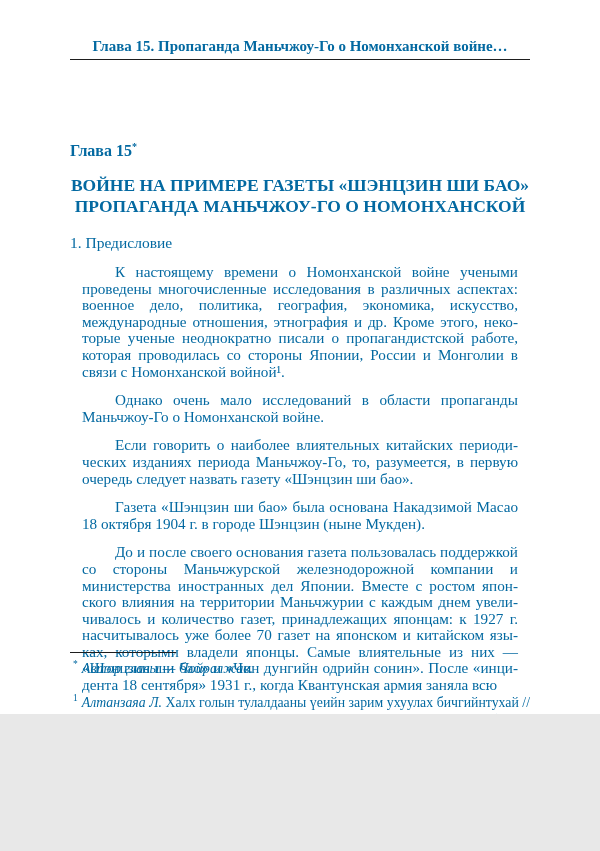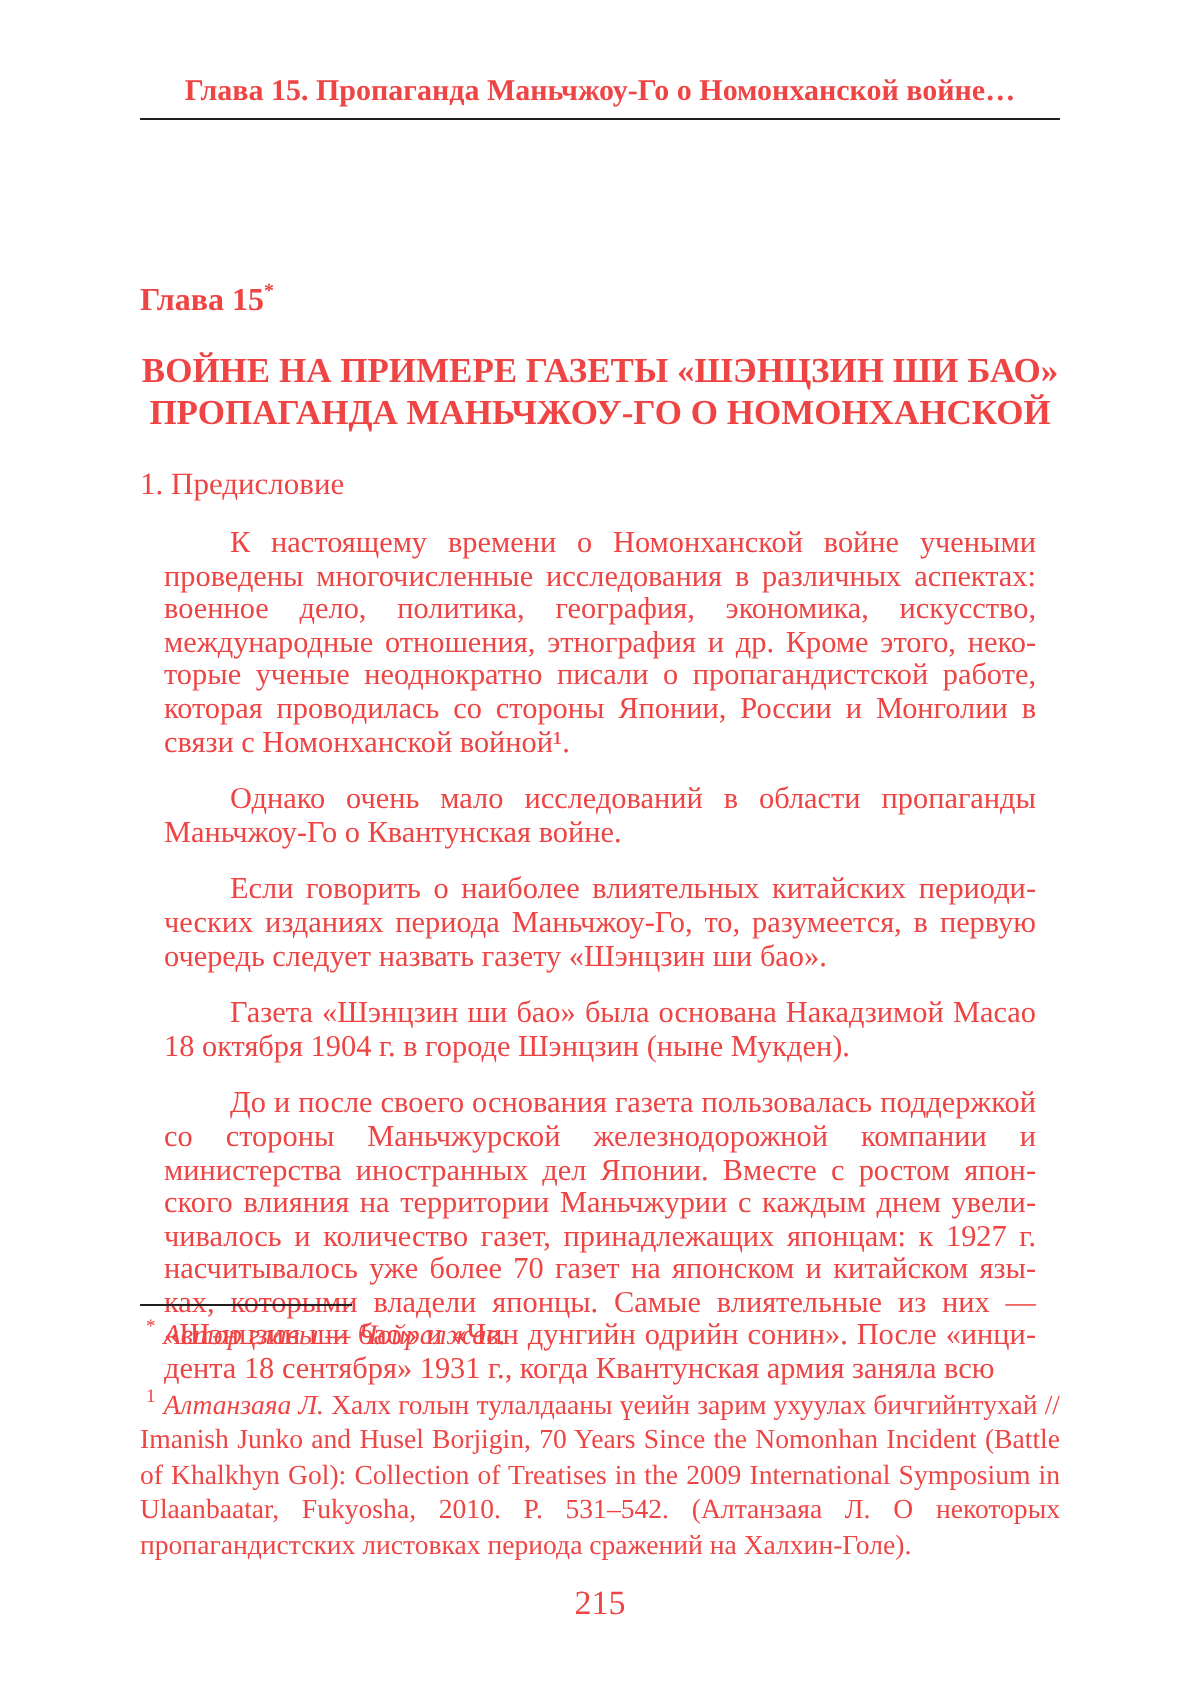--- a/index.html
+++ b/index.html
@@ -1,22 +1,22 @@
 <!DOCTYPE html>
 <html lang="ru"><head>
 <meta charset="utf-8">
 <style>
   html, body { margin: 0; padding: 0; background: #e8e8e8; }
   .page {
     position: relative;
     width: 600px;
-    height: 851px;
+    height: 714px;
     margin: 0 auto;
     background: #ffffff;
-    color: #ef4444;
+    color: #0369a1;
     font-family: "Liberation Serif", "DejaVu Serif", serif;
     overflow: hidden;
   }
   .content {
     position: absolute;
     left: 70px;
     top: 0;
     width: 460px;
   }
   .running-header {
@@ -108,21 +108,21 @@
 
     <div class="article-title">
       <div>ВОЙНЕ НА ПРИМЕРЕ ГАЗЕТЫ «ШЭНЦЗИН ШИ БАО»</div>
       <div>ПРОПАГАНДА МАНЬЧЖОУ-ГО О НОМОНХАНСКОЙ</div>
     </div>
 
     <div class="section-heading">1. Предисловие</div>
 
     <div class="body-text">
       <p>К настоящему времени о Номонханской войне учеными проведены многочисленные исследования в различных аспек­тах: военное дело, политика, география, экономика, искусство, международные отношения, этнография и др. Кроме этого, неко­торые ученые неоднократно писали о пропагандистской работе, которая проводилась со стороны Японии, России и Монголии в связи с Номонханской войной¹.</p>
-      <p>Однако очень мало исследований в области пропаганды Маньчжоу-Го о Квантунская войне.</p>
+      <p>Однако очень мало исследований в области пропаганды Маньчжоу-Го о Номонханской войне.</p>
       <p>Если говорить о наиболее влиятельных китайских периоди­ческих изданиях периода Маньчжоу-Го, то, разумеется, в первую очередь следует назвать газету «Шэнцзин ши бао».</p>
       <p>Газета «Шэнцзин ши бао» была основана Накадзимой Масао 18 октября 1904 г. в городе Шэнцзин (ныне Мукден).</p>
       <p>До и после своего основания газета пользовалась поддерж­кой со стороны Маньчжурской железнодорожной компании и министерства иностранных дел Японии. Вместе с ростом япон­ского влияния на территории Маньчжурии с каждым днем увели­чивалось и количество газет, принадлежащих японцам: к 1927 г. насчитывалось уже более 70 газет на японском и китайском язы­ках, которыми владели японцы. Самые влиятельные из них — «Шэнцзин ши бао» и «Чин дунгийн одрийн сонин». После «инци­дента 18 сентября» 1931 г., когда Квантунская армия заняла всю</p>
     </div>
 
   </div>
 
   <div class="footnotes">
     <div class="footnote-separator"></div>
 

